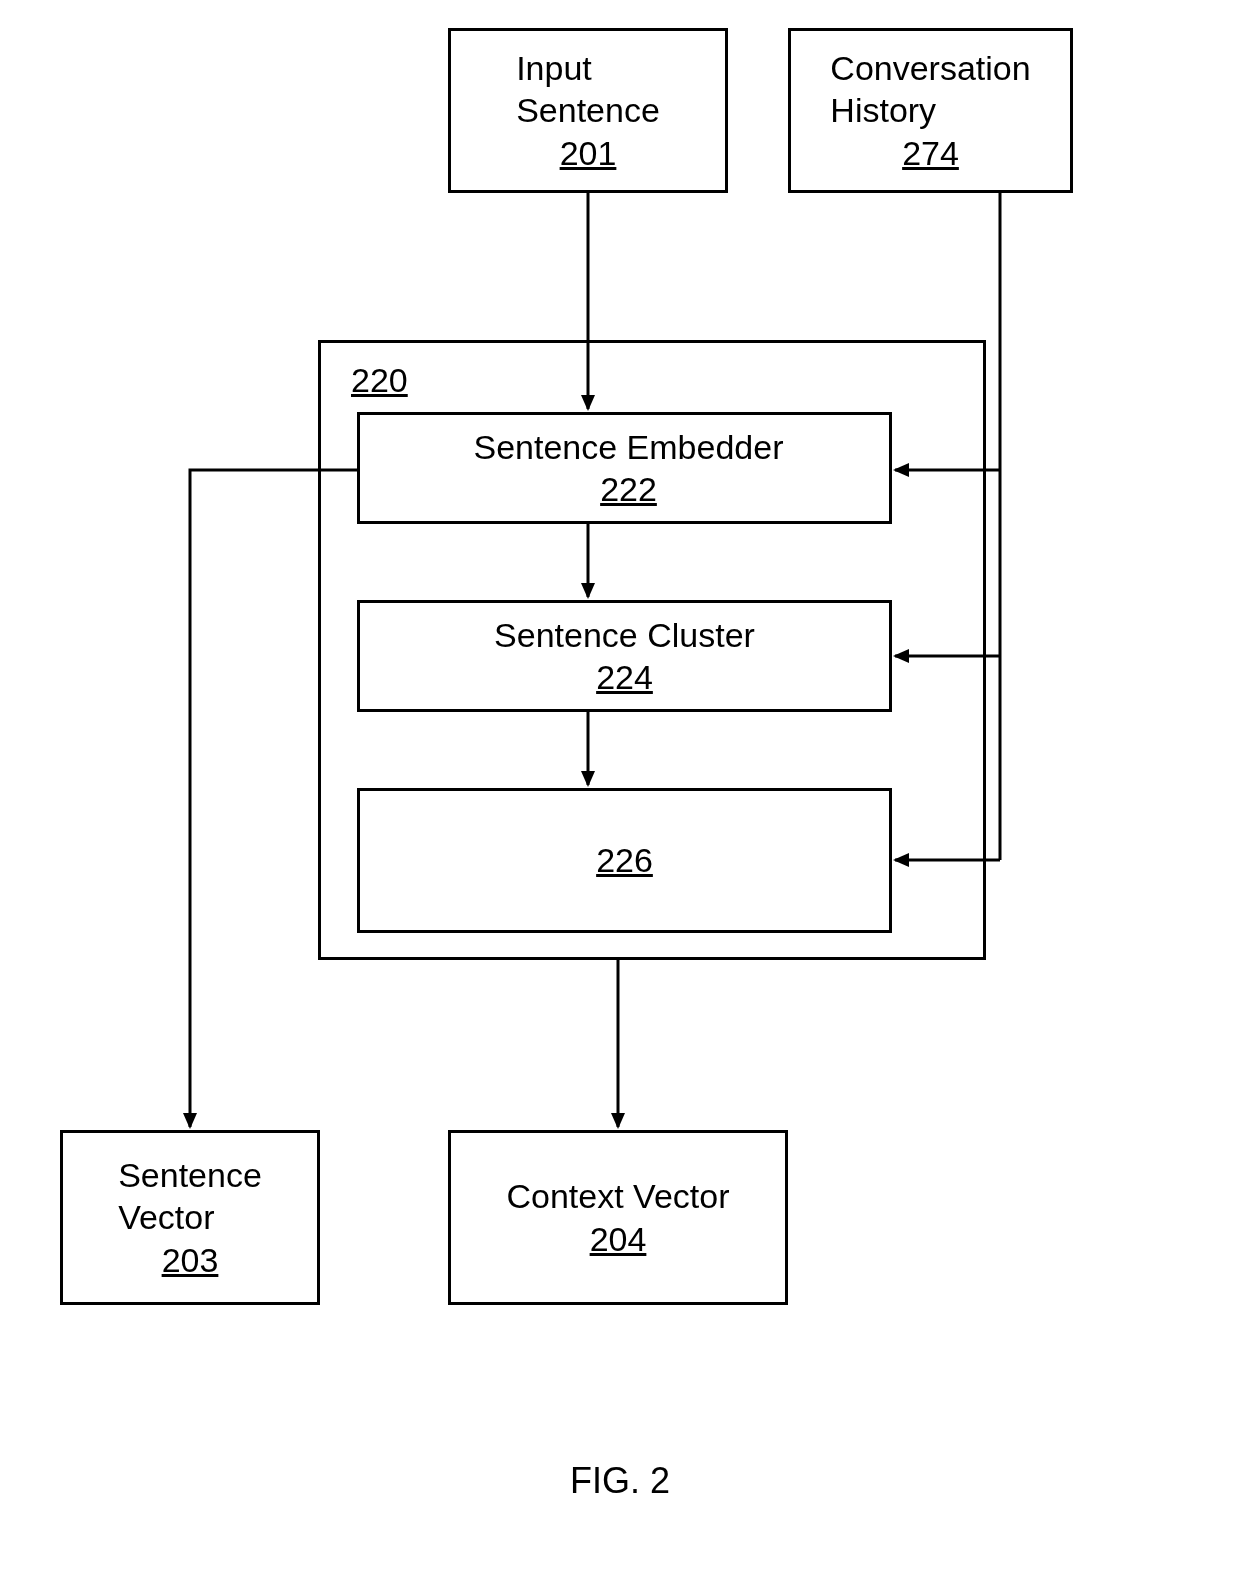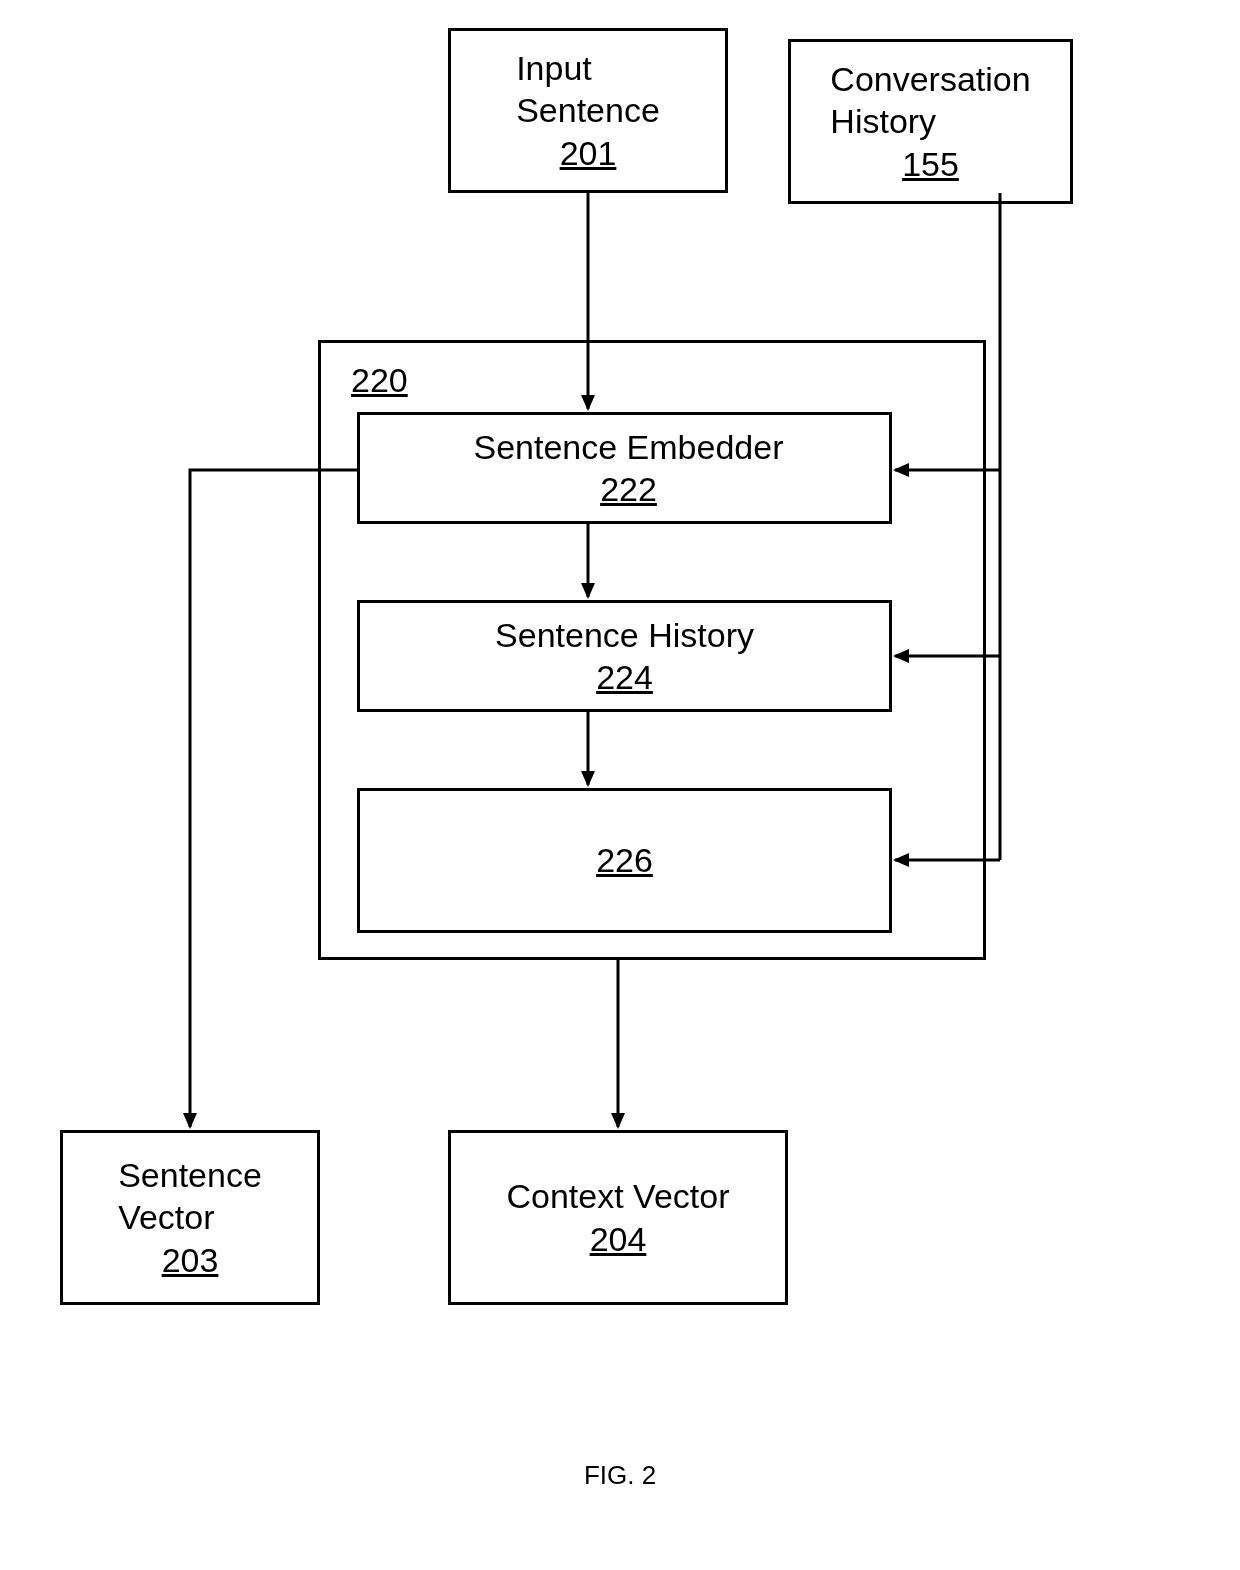--- a/index.html
+++ b/index.html
@@ -32,21 +32,21 @@
   border: 3px solid #000;
   box-sizing: border-box;
 }
 .container .container-ref {
   position: absolute;
   font-size: 34px;
   text-decoration: underline;
 }
 .figcap {
   position: absolute;
-  font-size: 26px;
+  font-size: 36px;
   left: 0;
   width: 100%;
   text-align: center;
 }
 svg.arrows {
   position: absolute;
   left: 0;
   top: 0;
   width: 1240px;
   height: 1570px;
@@ -54,36 +54,36 @@
 }
 </style>
 </head>
 <body>
 
 <div class="box" style="left:448px; top:28px; width:280px; height:165px;">
   <span>Input<br>Sentence</span>
   <span class="ref">201</span>
 </div>
 
-<div class="box" style="left:788px; top:28px; width:285px; height:165px;margin-top:11px;">
+<div class="box" style="left:788px; top:28px; width:285px; height:165px;">
   <span>Conversation<br>History</span>
-  <span class="ref">155</span>
+  <span class="ref">274</span>
 </div>
 
 <div class="container" style="left:318px; top:340px; width:668px; height:620px;">
   <span class="container-ref" style="left:30px; top:18px;">220</span>
 </div>
 
 <div class="box" style="left:357px; top:412px; width:535px; height:112px;padding-left:8px;">
   <span>Sentence Embedder</span>
   <span class="ref">222</span>
 </div>
 
 <div class="box" style="left:357px; top:600px; width:535px; height:112px;">
-  <span>Sentence History</span>
+  <span>Sentence Cluster</span>
   <span class="ref">224</span>
 </div>
 
 <div class="box" style="left:357px; top:788px; width:535px; height:145px;">
   <span class="ref">226</span>
 </div>
 
 <div class="box" style="left:60px; top:1130px; width:260px; height:175px;">
   <span>Sentence<br>Vector</span>
   <span class="ref">203</span>

